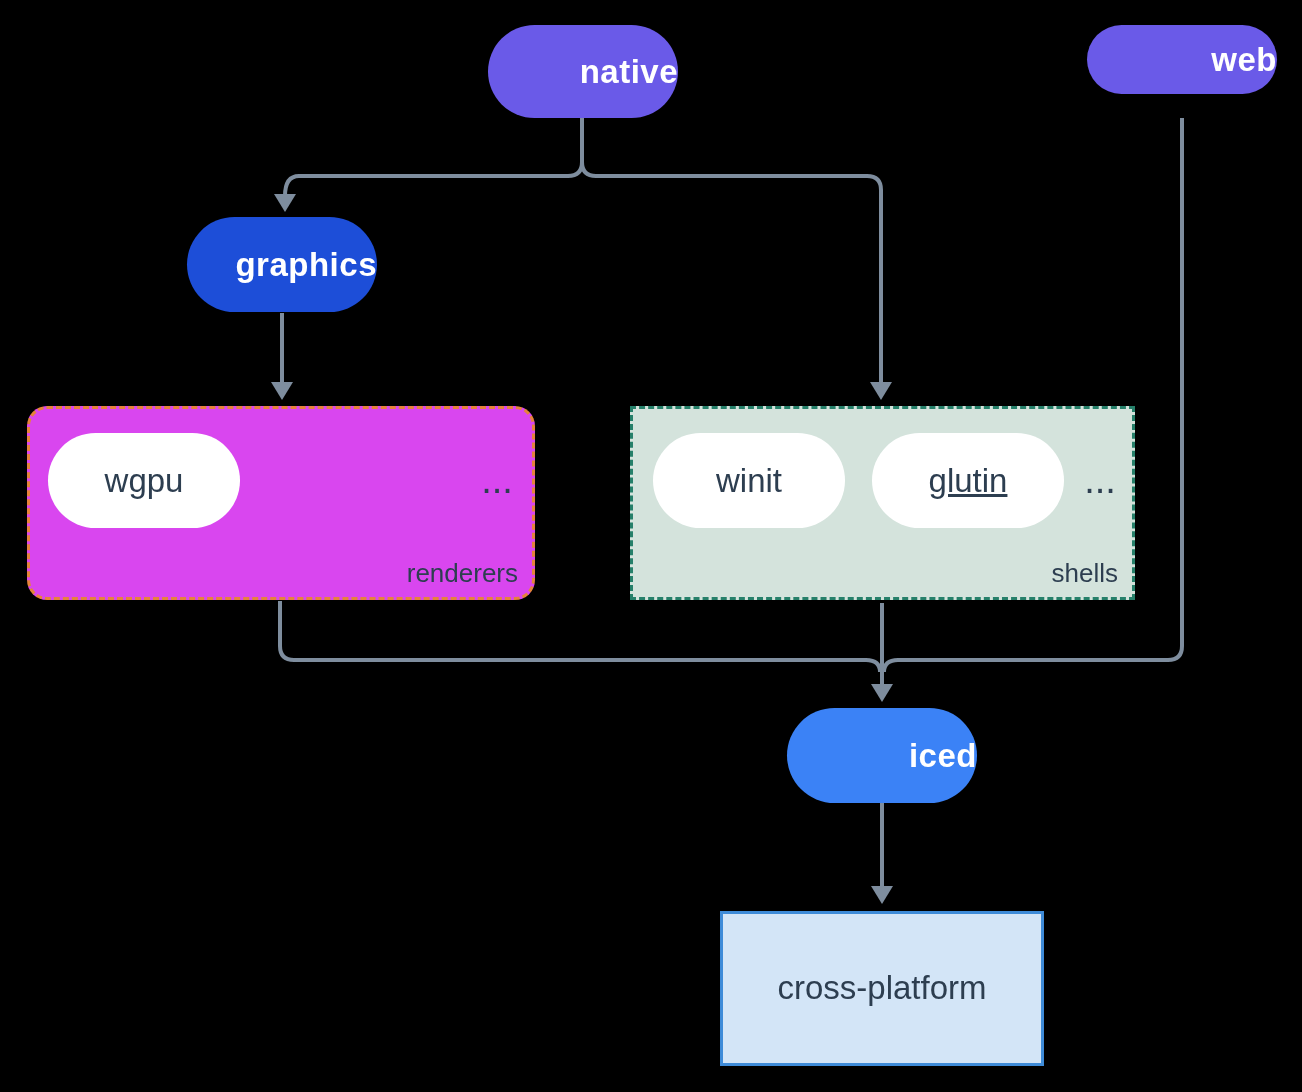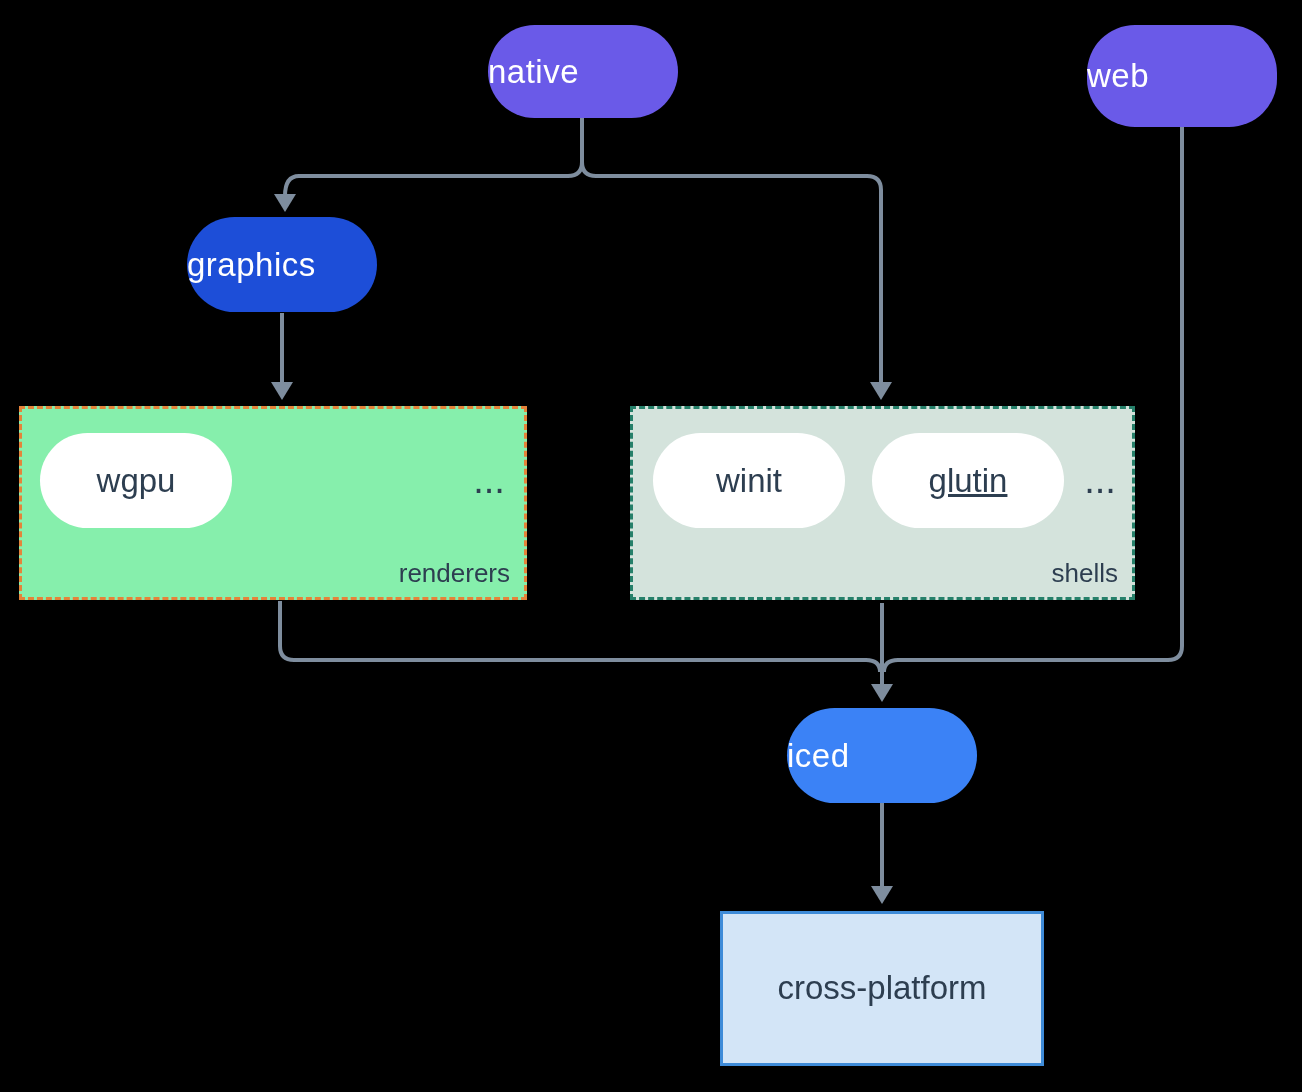--- a/index.html
+++ b/index.html
@@ -12,39 +12,40 @@
     overflow: hidden;
   }
   svg.edges { position: absolute; left: 0; top: 0; width: 1302px; height: 1092px; }
   svg.edges path { fill: none; stroke: #7E8D9E; stroke-width: 4; }
   svg.edges polygon { fill: #7E8D9E; stroke: none; }
 
   .pill {
     position: absolute;
     display: flex;
     align-items: center;
-    justify-content: flex-start;
+    justify-content: flex-end;
     border-radius: 48px;
     font-size: 33px;
     letter-spacing: 0.5px;
     color: #FFFFFF;
+    font-weight: bold;
   }
   .pill-native   { left: 488px;  top: 25px;  width: 190px; height: 93px; background: #6A5AE8; }
-  .pill-web      { left: 1087px; top: 25px;  width: 190px; height: 102px; background: #6A5AE8; }
+  .pill-web      { left: 1087px; top: 25px;  width: 190px; height: 69px; background: #6A5AE8; }
   .pill-graphics { left: 187px;  top: 217px; width: 190px; height: 95px; background: #1d4ed8; }
   .pill-iced     { left: 787px;  top: 708px; width: 190px; height: 95px; background: #3b82f6; }
 
   .group-box {
     position: absolute;
     box-sizing: border-box;
     border: 3px dashed;
   }
   .group-renderers {
-    left: 19px; top: 406px; width: 508px; height: 194px;
-    background: #86efac; border-color: #E5833A;
+    left: 27px; top: 406px; width: 508px; height: 194px;
+    background: #d946ef; border-color: #E5833A; border-radius: 20px;
   }
   .group-shells {
     left: 630px; top: 406px; width: 505px; height: 194px;
     background: #D4E3DC; border-color: #26806A;
   }
   .inner-pill {
     position: absolute;
     top: 24px;
     width: 192px;
     height: 95px;

